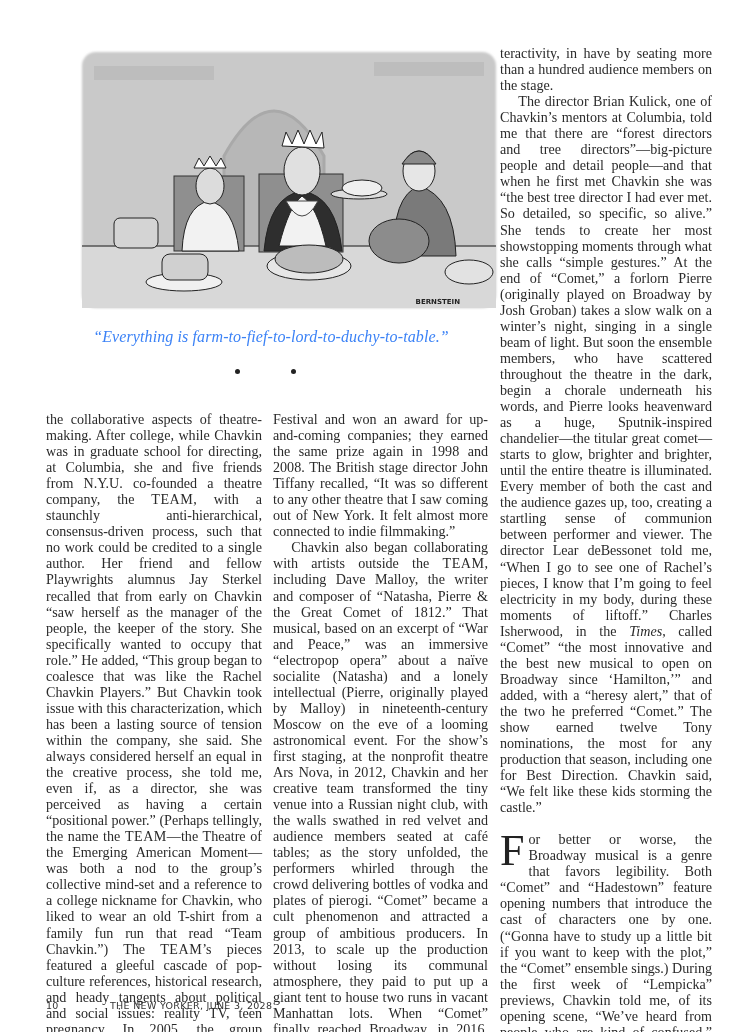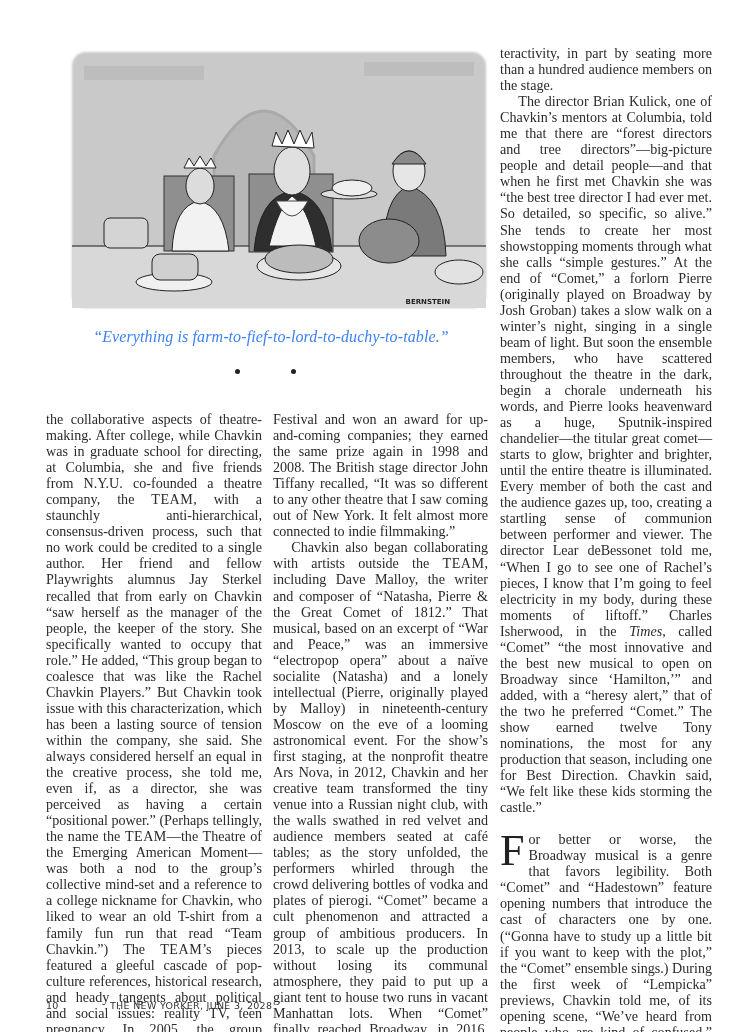--- a/index.html
+++ b/index.html
@@ -1,21 +1,21 @@
 <!DOCTYPE html>
 <html><head>
 <meta charset="utf-8">
 <style>
   html, body { margin: 0; padding: 0; background: #ffffff; }
   body { width: 756px; height: 1032px; position: relative; overflow: hidden;
          font-family: "Liberation Serif", "DejaVu Serif", serif; color: #2a2a2a; }
   .page { position: absolute; left: 0; top: 0; width: 756px; height: 1032px; }
 
   
-  .cartoon { position: absolute; left: 64px; top: 46px; width: 428px; height: 268px; }
+  .cartoon { position: absolute; left: 74px; top: 46px; width: 428px; height: 268px; }
   .cartoon svg { width: 100%; height: 100%; display: block; }
   .caption { position: absolute; left: 46px; top: 328px; width: 450px; text-align: center;
              font-style: italic; font-size: 16px; color: #3b82f6; letter-spacing: 0.1px; }
   .dinkus { position: absolute; top: 369px; width: 5px; height: 5px; border-radius: 50%; background: #222; }
   .d1 { left: 235px; } .d2 { left: 291px; }
 
   
   .col { position: absolute; font-size: 14.1px; line-height: 16.05px; text-align: justify;
          hyphens: manual; color: #2a2a2a; }
   .col p { margin: 0; }
@@ -93,21 +93,21 @@
   <div class="col c1">
     <p><span>the collaborative aspects of theatre-making. After college, while Chavkin was in graduate school for directing, at Columbia, she and five friends from N.Y.U. co-founded a theatre company, the </span><span class="sc">TEAM</span><span>, with a staunchly anti-hierarchical, consensus-driven process, such that no work could be credited to a single author. Her friend and fellow Playwrights alumnus Jay Sterkel recalled that from early on Chavkin “saw herself as the manager of the people, the keeper of the story. She specifically wanted to occupy that role.” He added, “This group began to coalesce that was like the Rachel Chavkin Players.” But Chavkin took issue with this characterization, which has been a lasting source of tension within the company, she said. She always considered herself an equal in the creative process, she told me, even if, as a director, she was perceived as having a certain “positional power.” (Perhaps tellingly, the name the </span><span class="sc">TEAM</span><span>—the Theatre of the Emerging American Moment—was both a nod to the group’s collective mind-set and a reference to a college nickname for Chavkin, who liked to wear an old T-shirt from a family fun run that read “Team Chavkin.”) The </span><span class="sc">TEAM</span><span>’s pieces featured a gleeful cascade of pop-culture references, historical research, and heady tangents about political and social issues: reality TV, teen pregnancy. In 2005, the group brought two shows to the Edinburgh Fringe</span></p>
   </div>
 
   <div class="col c2">
     <p>Festival and won an award for up-and-coming companies; they earned the same prize again in 1998 and 2008. The British stage director John Tiffany recalled, “It was so different to any other theatre that I saw coming out of New York. It felt almost more connected to indie filmmaking.”</p>
     <p class="indent"><span>Chavkin also began collaborating with artists outside the </span><span class="sc">TEAM</span><span>, including Dave Malloy, the writer and composer of “Natasha, Pierre &amp; the Great Comet of 1812.” That musical, based on an excerpt of “War and Peace,” was an immersive “electropop opera” about a naïve socialite (Natasha) and a lonely intellectual (Pierre, originally played by Malloy) in nineteenth-century Moscow on the eve of a looming astronomical event. For the show’s first staging, at the nonprofit theatre Ars Nova, in 2012, Chavkin and her creative team transformed the tiny venue into a Russian night club, with the walls swathed in red velvet and audience members seated at café tables; as the story unfolded, the performers whirled through the crowd delivering bottles of vodka and plates of pierogi. “Comet” became a cult phenomenon and attracted a group of ambitious producers. In 2013, to scale up the production without losing its communal atmosphere, they paid to put up a giant tent to house two runs in vacant Manhattan lots. When “Comet” finally reached Broadway, in 2016, Chavkin and her team retained an unusual degree of rowdy in-</span></p>
   </div>
 
   <div class="col c3">
-    <p>teractivity, in part by seating more than a hundred audience members on the stage.</p>
+    <p>teractivity, in have by seating more than a hundred audience members on the stage.</p>
     <p class="indent"><span>The director Brian Kulick, one of Chavkin’s mentors at Columbia, told me that there are “forest directors and tree directors”—big-picture people and detail people—and that when he first met Chavkin she was “the best tree director I had ever met. So detailed, so specific, so alive.” She tends to create her most showstopping moments through what she calls “simple gestures.” At the end of “Comet,” a forlorn Pierre (originally played on Broadway by Josh Groban) takes a slow walk on a winter’s night, singing in a single beam of light. But soon the ensemble members, who have scattered throughout the theatre in the dark, begin a chorale underneath his words, and Pierre looks heavenward as a huge, Sputnik-inspired chandelier—the titular great comet—starts to glow, brighter and brighter, until the entire theatre is illuminated. Every member of both the cast and the audience gazes up, too, creating a startling sense of communion between performer and viewer. The director Lear deBessonet told me, “When I go to see one of Rachel’s pieces, I know that I’m going to feel electricity in my body, during these moments of liftoff.” Charles Isherwood, in the </span><span class="it">Times</span><span>, called “Comet” “the most innovative and the best new musical to open on Broadway since ‘Hamilton,’” and added, with a “heresy alert,” that of the two he preferred “Comet.” The show earned twelve Tony nominations, the most for any production that season, including one for Best Direction. Chavkin said, “We felt like these kids storming the castle.”</span></p>
     <div class="gap"></div>
     <p><span class="dropcap">F</span><span>or better or worse, the Broadway musical is a genre that favors legibility. Both “Comet” and “Hadestown” feature opening numbers that introduce the cast of characters one by one. (“Gonna have to study up a little bit if you want to keep with the plot,” the “Comet” ensemble sings.) During the first week of “Lempicka” previews, Chavkin told me, of its opening scene, “We’ve heard from people who are kind of confused.” Tamara de Lempicka’s life spanned nearly the entire twentieth century. A half-Jewish upper-class Polish woman, she married into a wealthy Christian family, survived the Bolshevik Revolution, went on to make her name in Paris, painting sen-</span></p>
   </div>
 
   <div class="folio num">10</div>
   <div class="folio mag">THE NEW YORKER, JUNE 3, 2028</div>
 </div>
 
 </body></html>

